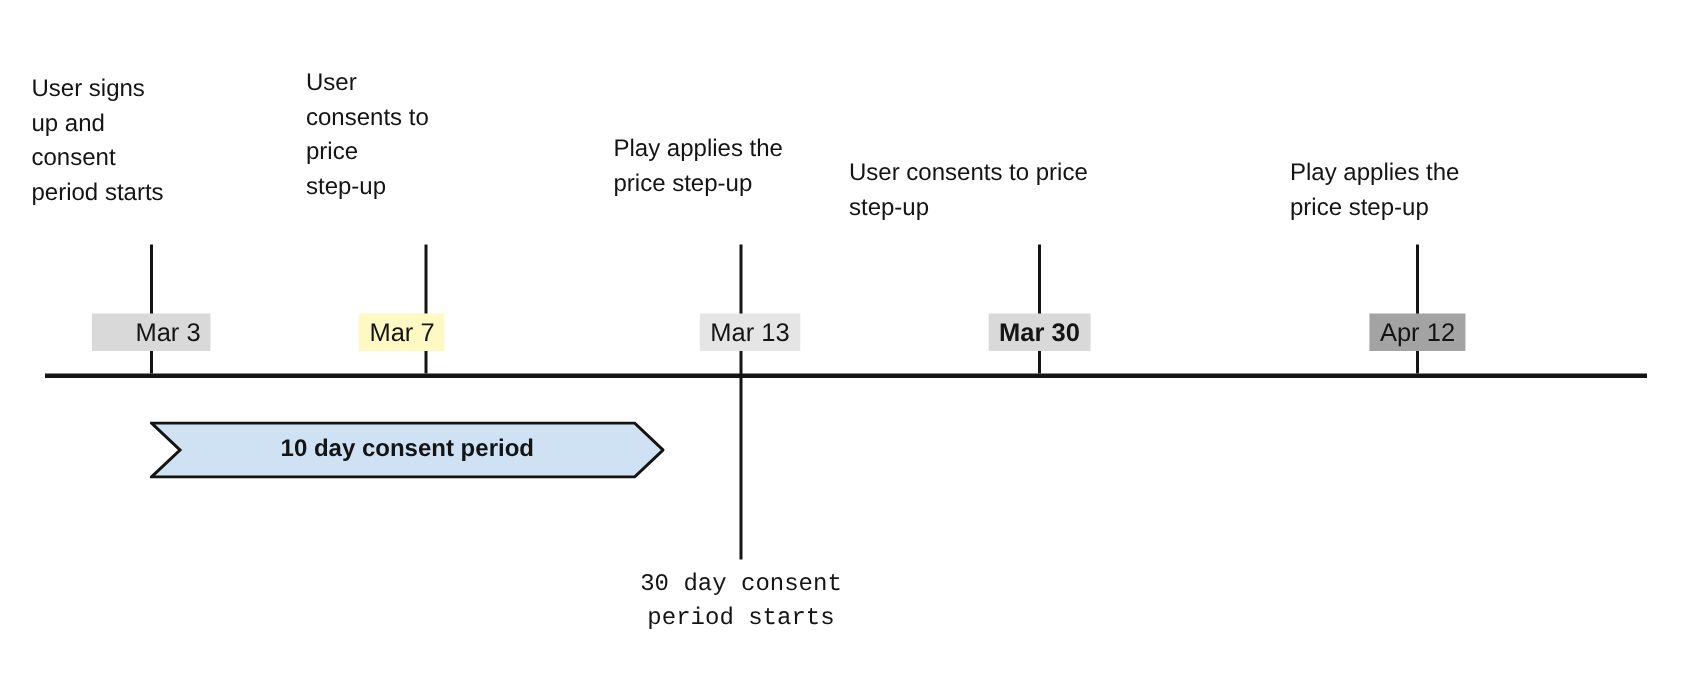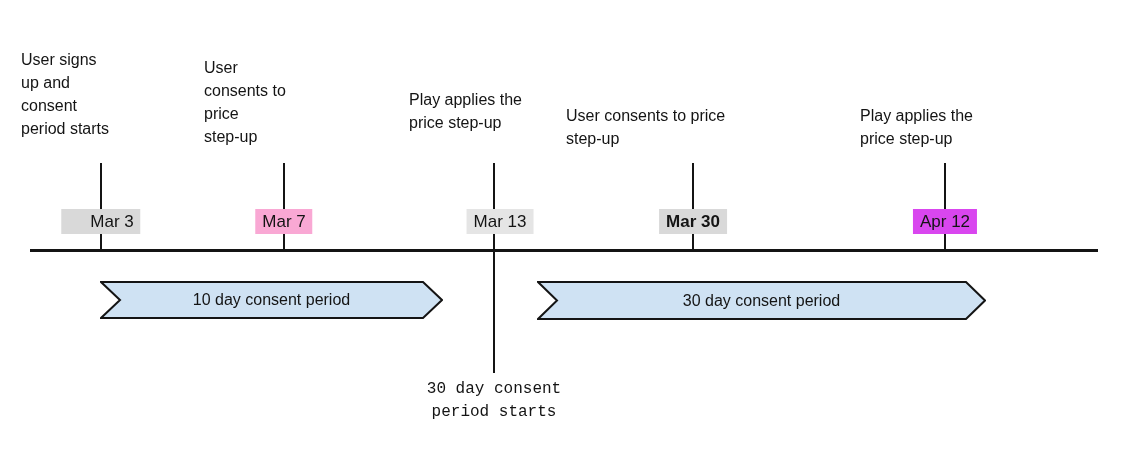--- a/index.html
+++ b/index.html
@@ -56,20 +56,21 @@
   }
   .banner svg { display: block; }
   .banner-label {
     position: absolute;
     inset: 0;
     display: flex;
     align-items: center;
     justify-content: center;
     font-size: 16px;
     color: #141414;
+    font-weight: bold;
   }
   .note {
     position: absolute;
     transform: translateX(-50%);
     text-align: center;
     white-space: pre-line;
     font-size: 16px;
     line-height: 23px;
     color: #141414;
   }
@@ -81,52 +82,46 @@
 
   <div class="timeline-line"></div>
 
   <div class="event-label" style="left:101px; top:48px; width:160px;">User signs
 up and
 consent
 period starts</div>
   <div class="tick" style="left:101px; top:163px; height:86px;"></div>
   <div class="date-badge" style="left: 101px; background: rgb(217, 217, 217); padding-left: 29px;">Mar 3</div>
 
-  <div class="event-label" style="left:284px; top:56px; width:160px;">User
+  <div class="event-label" style="left:284px; top:44px; width:160px;">User
 consents to
 price
 step-up</div>
   <div class="tick" style="left:284px; top:163px; height:86px;"></div>
-  <div class="date-badge" style="left: 284px; background: #f9a8d4;">Mar 7</div>
+  <div class="date-badge" style="left: 268px; background: #fef9c3;">Mar 7</div>
 
   <div class="event-label" style="left:494px; top:88px; width:170px;">Play applies the
 price step-up</div>
   <div class="tick" style="left:494px; top:163px; height:210px;"></div>
   <div class="date-badge" style="left: 500px; background: #e5e5e5;">Mar 13</div>
 
   <div class="event-label" style="left:676px; top:104px; width:220px;">User consents to price
 step-up</div>
   <div class="tick" style="left:693px; top:163px; height:86px;"></div>
   <div class="date-badge" style="left: 693px; background: rgb(217, 217, 217); font-weight: bold;">Mar 30</div>
 
   <div class="event-label" style="left:945px; top:104px; width:170px;">Play applies the
 price step-up</div>
   <div class="tick" style="left:945px; top:163px; height:86px;"></div>
-  <div class="date-badge" style="left: 945px; background: #d946ef;">Apr 12</div>
+  <div class="date-badge" style="left: 945px; background: #a3a3a3;">Apr 12</div>
 
   <div class="banner" style="left:100px; width:343px; height:38px;">
     <svg width="343" height="38" viewBox="0 0 343 38">
       <polygon points="1,1 323,1 342,19 323,37 1,37 20,19" stroke-width="2" stroke-linejoin="miter" stroke="#141414" fill="#cfe2f3"></polygon>
     </svg>
     <div class="banner-label">10 day consent period</div>
   </div>
 
-  <div class="banner" style="left:537px; width:449px; height:39px;">
-    <svg width="449" height="39" viewBox="0 0 449 39">
-      <polygon points="1,1 429,1 448,19.5 429,38 1,38 20,19.5" stroke-width="2" stroke-linejoin="miter" stroke="#141414" fill="#cfe2f3"></polygon>
-    </svg>
-    <div class="banner-label">30 day consent period</div>
-  </div>
 
   <div class="note" style="left:494px; top:378px; width:180px;font-family:Liberation Mono, monospace;">30 day consent
 period starts</div>
 
 </div>
 
 </body></html>

